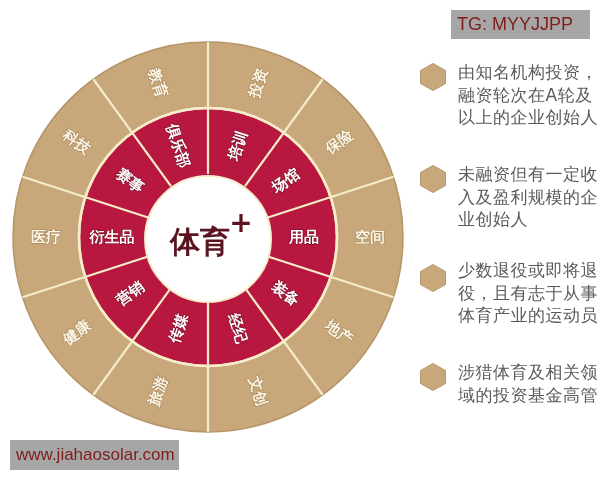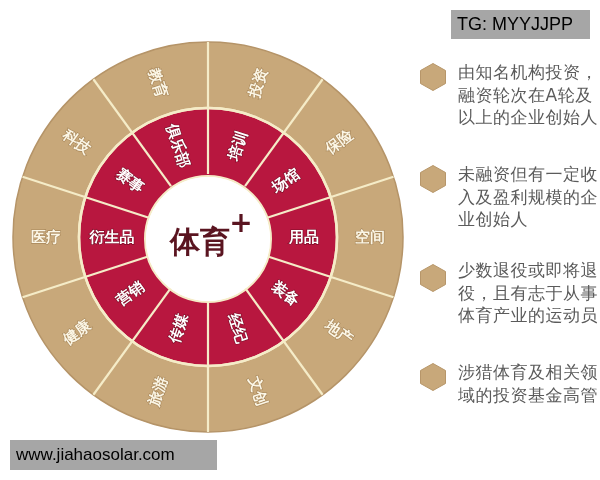--- a/index.html
+++ b/index.html
@@ -74,37 +74,37 @@
     width: 144px;
     font-size: 17px;
     line-height: 22.5px;
     color: #5b5b5b;
     letter-spacing: 0.5px;
     white-space: pre-line;
   }
   .watermark {
     position: absolute;
     background: #a6a6a6;
-    color: #000000;
+    color: #7f1d1d;
     font-family: "Liberation Sans", sans-serif;
     box-sizing: border-box;
   }
   .wm-top {
     left: 451px;
     top: 10px;
     width: 139px;
     height: 29px;
     font-size: 18px;
     line-height: 29px;
     padding-left: 6px;
   }
   .wm-bottom {
     left: 10px;
     top: 440px;
-    width: 207px;
+    width: 169px;
     height: 30px;
     font-size: 17px;
     line-height: 30px;
     padding-left: 6px;
   }
 </style>
 </head>
 <body>
 
 <svg class="wheel" viewBox="0 0 420 480" xmlns="http://www.w3.org/2000/svg">

